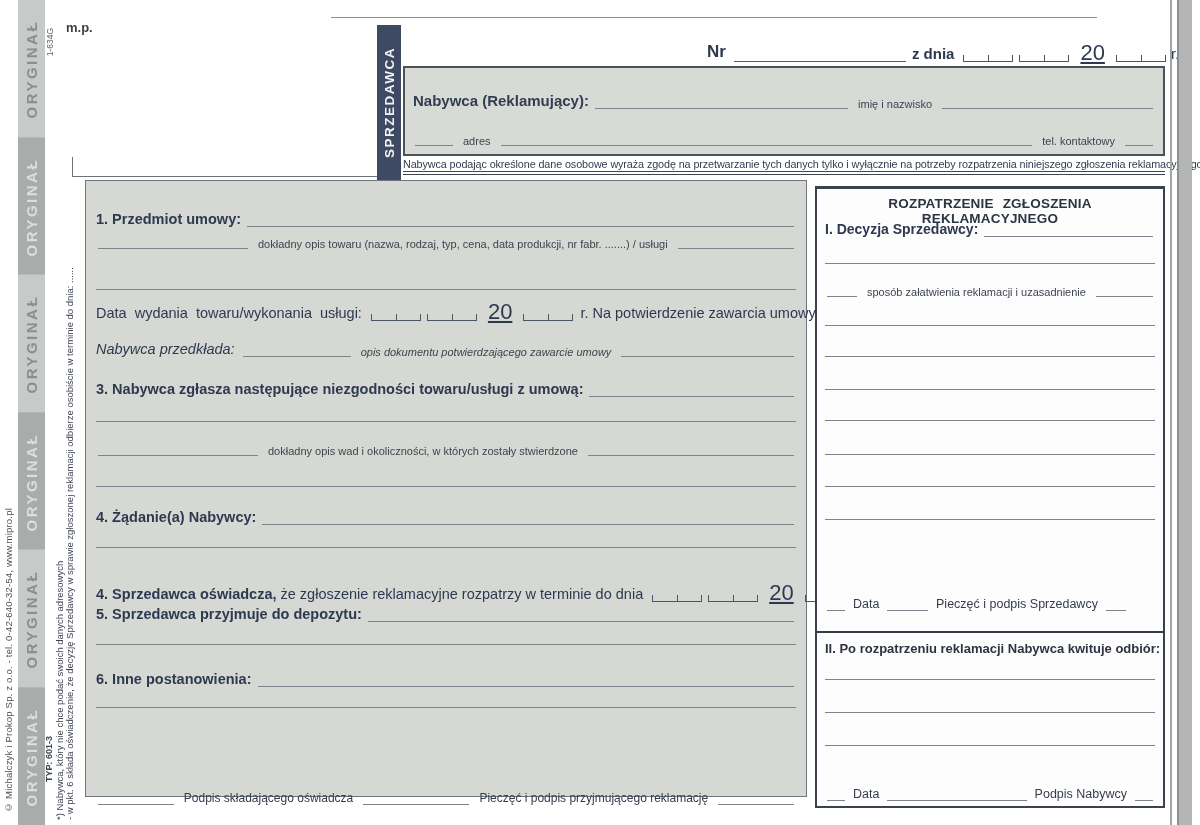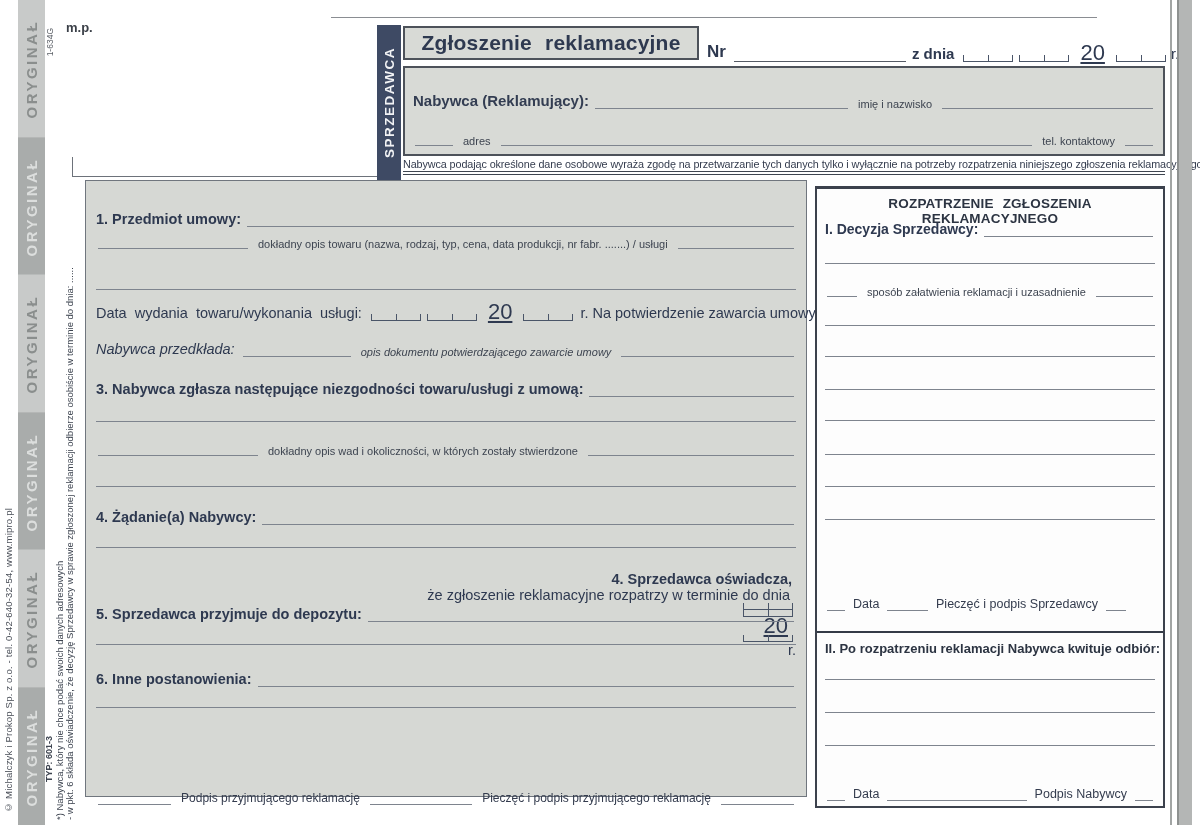--- a/index.html
+++ b/index.html
@@ -114,23 +114,20 @@
   <div class="sn sn2">- w pkt. 6 składa oświadczenie, że decyzję Sprzedawcy w sprawie zgłoszonej reklamacji odbierze osobiście w terminie do dnia: ......</div>
   <div class="mp">m.p.</div>
 
   <div class="topline"></div>
   <div class="corner-v"></div>
   <div class="corner-h"></div>
 
   <div class="seller-tab">
     <span>SPRZEDAWCA</span>
   </div>
-  <div class="title-box">
-    <b>Zgłoszenie reklamacyjne</b>
-  </div>
   <div class="nr-row">
     <span class="nr">Nr</span>
     <span class="fill-line fl-dark" style="flex:0 0 172px;"></span>
     <span class="zdnia">z dnia</span>
     <span class="dgrp">
         <span class="dcell"></span>
         <span class="dcell"></span>
       </span>
     <span class="dgrp">
         <span class="dcell"></span>
@@ -211,21 +208,21 @@
       <span class="fill-line" style="flex:1;"></span>
     </div>
     <div class="hline" style="top:305px;"></div>
 
     <div class="lrow" style="top:328px;">
       <b>4. Żądanie(a) Nabywcy:</b>
       <span class="fill-line"></span>
     </div>
     <div class="hline" style="top:366px;"></div>
 
-    <div class="lrow" style="top:390px;flex-direction:column;">
+    <div class="lrow" style="top:403px;">
       <b>4. Sprzedawca oświadcza,</b>
       <span style="white-space:nowrap;margin-right:6px;">że zgłoszenie reklamacyjne rozpatrzy w terminie do dnia</span>
       <span class="dgrp">
           <span class="dcell"></span>
           <span class="dcell"></span>
         </span>
       <span class="dgrp">
           <span class="dcell"></span>
           <span class="dcell"></span>
         </span>
@@ -244,21 +241,21 @@
     <div class="hline" style="top:463px;"></div>
 
     <div class="lrow" style="top:490px;">
       <b>6. Inne postanowienia:</b>
       <span class="fill-line"></span>
     </div>
     <div class="hline" style="top:526px;"></div>
 
     <div class="sig-row">
       <span class="fill-line" style="flex:.5;"></span>
-      <span class="lab">Podpis przyjmującego reklamację</span>
+      <span class="lab">Podpis składającego oświadcza</span>
       <span class="fill-line" style="flex:.7;"></span>
       <span class="lab">Pieczęć i podpis przyjmującego reklamację</span>
       <span class="fill-line" style="flex:.5;"></span>
     </div>
   </div>
 
   <div class="right-panel">
     <div class="rp-title">ROZPATRZENIE ZGŁOSZENIA REKLAMACYJNEGO</div>
 
     <div class="rrow" style="top:32px;">

